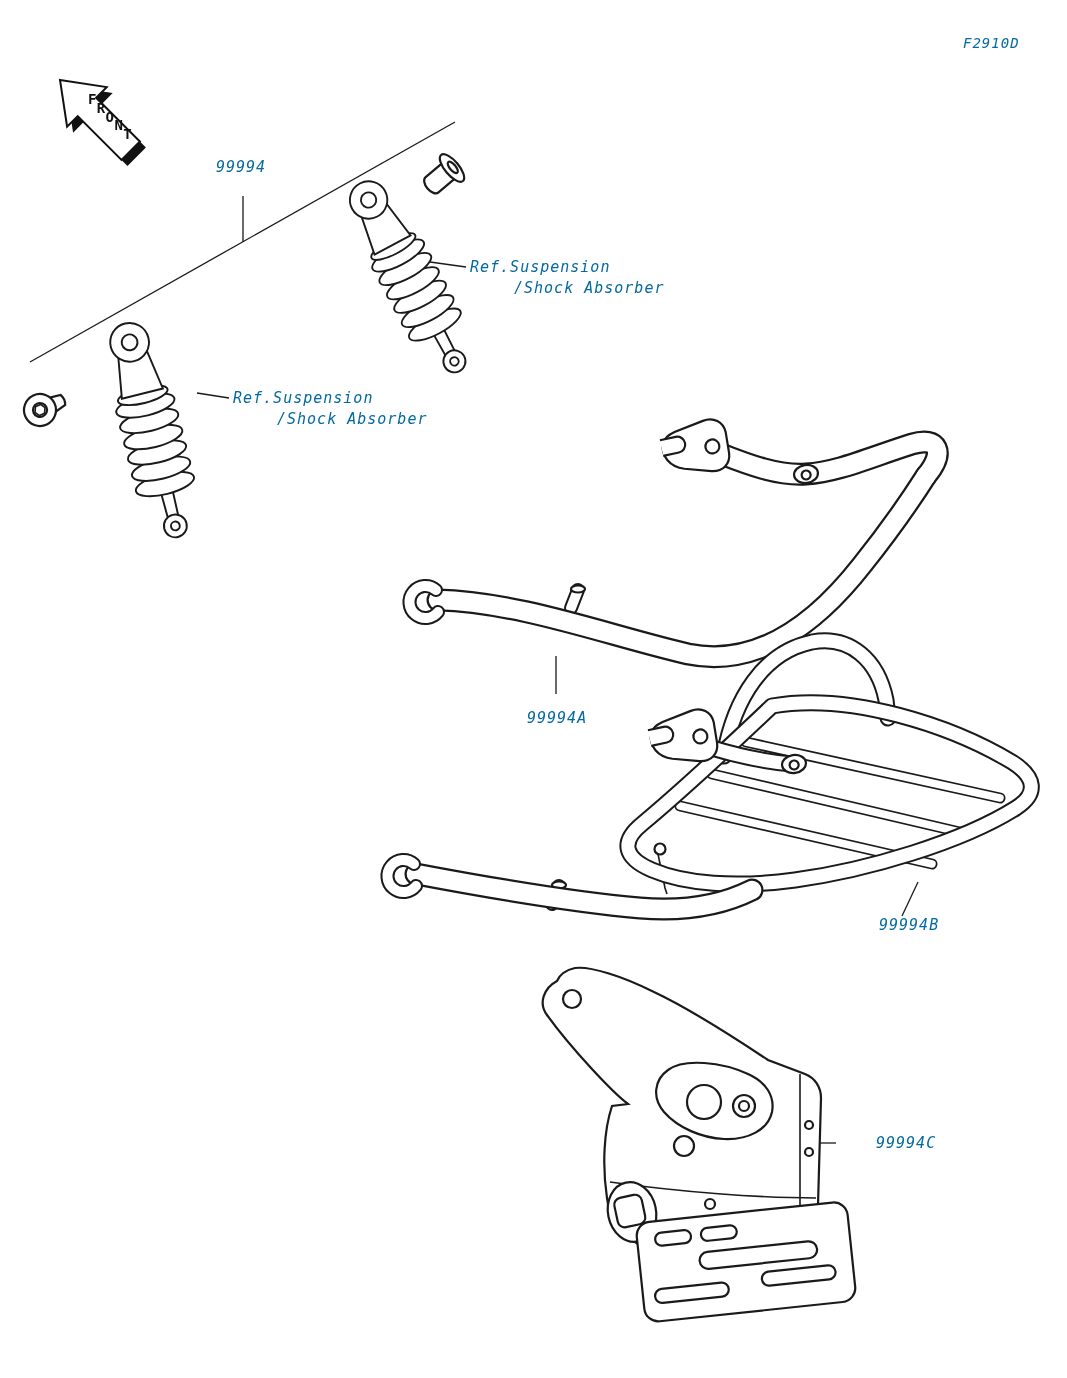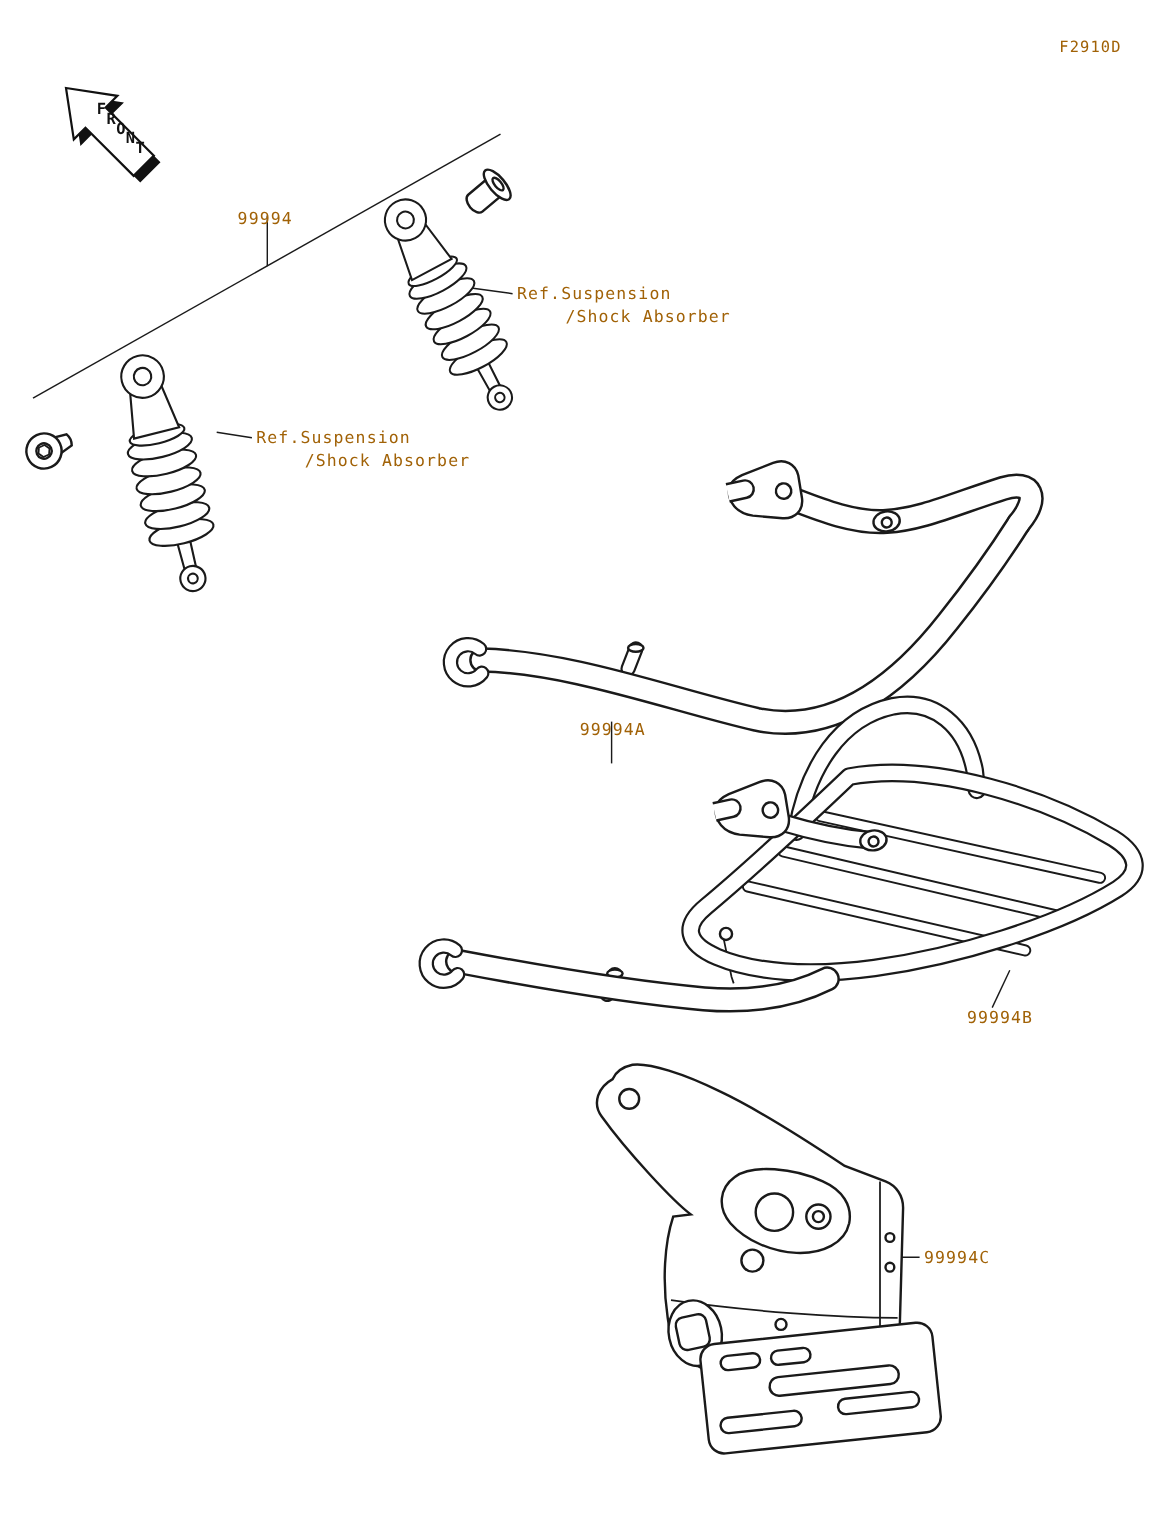--- a/index.html
+++ b/index.html
@@ -1,22 +1,22 @@
 <!DOCTYPE html>
 <html><head>
 <meta charset="utf-8">
 <style>
   html,body { margin:0; padding:0; background:#ffffff; }
   body { width:1067px; height:1378px; position:relative;
          font-family:"DejaVu Sans Mono", monospace; }
   .canvas { position:absolute; left:0; top:0; width:1067px; height:1378px;
             background:#fff; overflow:hidden; }
   svg.draw { position:absolute; left:0; top:0; }
-  .lbl { position:absolute; color:#a16207; font-size:15px; letter-spacing:1px;
-         white-space:pre; line-height:1; }
+  .lbl { position:absolute; color:#0369a1; font-size:15px; letter-spacing:1px;
+         white-space:pre; line-height:1;font-style:italic; }
   .doc-code { font-size:14px; }
 
   
   .part   { fill:#ffffff; stroke:#1a1a1a; stroke-width:2.2; }
   .ln     { fill:none; stroke:#1a1a1a; stroke-width:1.6; }
   .leader { fill:none; stroke:#1a1a1a; stroke-width:1.3; }
 
   .tubeA-o { fill:none; stroke:#1a1a1a; stroke-width:23;   stroke-linecap:round; stroke-linejoin:round; }
   .tubeA-i { fill:none; stroke:#ffffff; stroke-width:18.5; stroke-linecap:round; stroke-linejoin:round; }
   .tubeB-o { fill:none; stroke:#1a1a1a; stroke-width:17;   stroke-linecap:round; stroke-linejoin:round; }
@@ -180,26 +180,26 @@
         <rect class="part" x="704" y="1224" width="36" height="13" rx="6.5"></rect>
         <rect class="part" x="700" y="1248" width="118" height="17" rx="8.5"></rect>
         <rect class="part" x="652" y="1280" width="74" height="14" rx="7"></rect>
         <rect class="part" x="760" y="1274" width="74" height="14" rx="7"></rect>
       </g>
     </g>
   </svg>
 
   <div class="lbl doc-code" style="left:963px; top:36px;">F2910D</div>
 
-  <div class="lbl" style="left:216px; top:192px;">99994</div>
+  <div class="lbl" style="left:216px; top:160px;">99994</div>
 
   <div class="lbl" style="left:470px; top:260px;">Ref.Suspension</div>
   <div class="lbl" style="left:514px; top:281px;">/Shock Absorber</div>
 
   <div class="lbl" style="left:233px; top:391px;">Ref.Suspension</div>
   <div class="lbl" style="left:277px; top:412px;">/Shock Absorber</div>
 
-  <div class="lbl" style="left:527px; top:656px;text-align:center;">99994A</div>
+  <div class="lbl" style="left:527px; top:711px;text-align:center;">99994A</div>
 
   <div class="lbl" style="left:879px; top:918px;text-align:right;">99994B</div>
 
-  <div class="lbl" style="left:840px; top:1136px;">99994C</div>
+  <div class="lbl" style="left:876px; top:1136px;">99994C</div>
 </div>
 
 </body></html>

